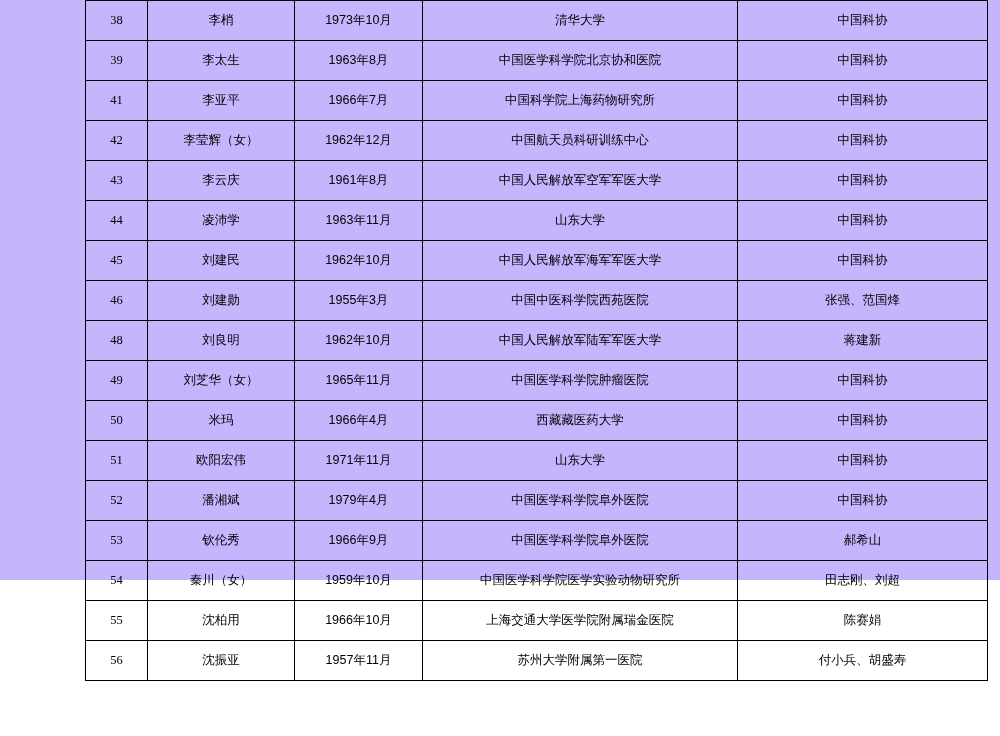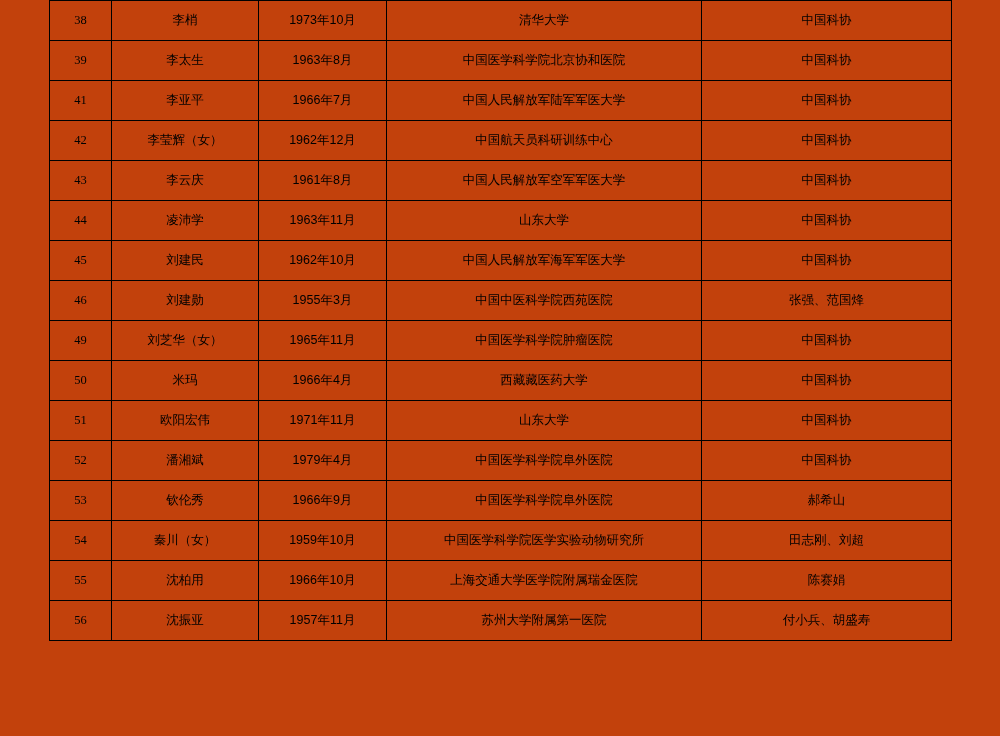--- a/index.html
+++ b/index.html
@@ -10,23 +10,24 @@
   body {
     width: 1000px;
     height: 736px;
     font-family: "Liberation Sans", "DejaVu Sans", sans-serif;
     color: #000000;
     overflow: hidden;
   }
   .sheet {
     position: relative;
     width: 1000px;
-    height: 736px;
-    background: #c2410c;
+    height: 580px;
+    background: #c4b5fd;
     box-sizing: border-box;
+    padding-left: 36px;
   }
   table.roster {
     border-collapse: collapse;
     table-layout: fixed;
     width: 902px;
     margin-left: 49px;
     margin-top: 0;
   }
   table.roster col.c-index { width: 62px; }
   table.roster col.c-name { width: 147px; }
@@ -91,21 +92,21 @@
         <td class="c-index-cell">39</td>
         <td class="c-name-cell">李太生</td>
         <td class="c-birth-cell">1963年8月</td>
         <td class="c-org-cell">中国医学科学院北京协和医院</td>
         <td class="c-nom-cell">中国科协</td>
       </tr>
       <tr>
         <td class="c-index-cell">41</td>
         <td class="c-name-cell">李亚平</td>
         <td class="c-birth-cell">1966年7月</td>
-        <td class="c-org-cell">中国人民解放军陆军军医大学</td>
+        <td class="c-org-cell">中国科学院上海药物研究所</td>
         <td class="c-nom-cell">中国科协</td>
       </tr>
       <tr>
         <td class="c-index-cell">42</td>
         <td class="c-name-cell">李莹辉（女）</td>
         <td class="c-birth-cell">1962年12月</td>
         <td class="c-org-cell">中国航天员科研训练中心</td>
         <td class="c-nom-cell">中国科协</td>
       </tr>
       <tr>
@@ -130,20 +131,27 @@
         <td class="c-nom-cell">中国科协</td>
       </tr>
       <tr>
         <td class="c-index-cell">46</td>
         <td class="c-name-cell">刘建勋</td>
         <td class="c-birth-cell">1955年3月</td>
         <td class="c-org-cell">中国中医科学院西苑医院</td>
         <td class="c-nom-cell">张强、范国烽</td>
       </tr>
       <tr>
+        <td class="c-index-cell">48</td>
+        <td class="c-name-cell">刘良明</td>
+        <td class="c-birth-cell">1962年10月</td>
+        <td class="c-org-cell">中国人民解放军陆军军医大学</td>
+        <td class="c-nom-cell">蒋建新</td>
+      </tr>
+      <tr>
         <td class="c-index-cell">49</td>
         <td class="c-name-cell">刘芝华（女）</td>
         <td class="c-birth-cell">1965年11月</td>
         <td class="c-org-cell">中国医学科学院肿瘤医院</td>
         <td class="c-nom-cell">中国科协</td>
       </tr>
       <tr>
         <td class="c-index-cell">50</td>
         <td class="c-name-cell">米玛</td>
         <td class="c-birth-cell">1966年4月</td>

